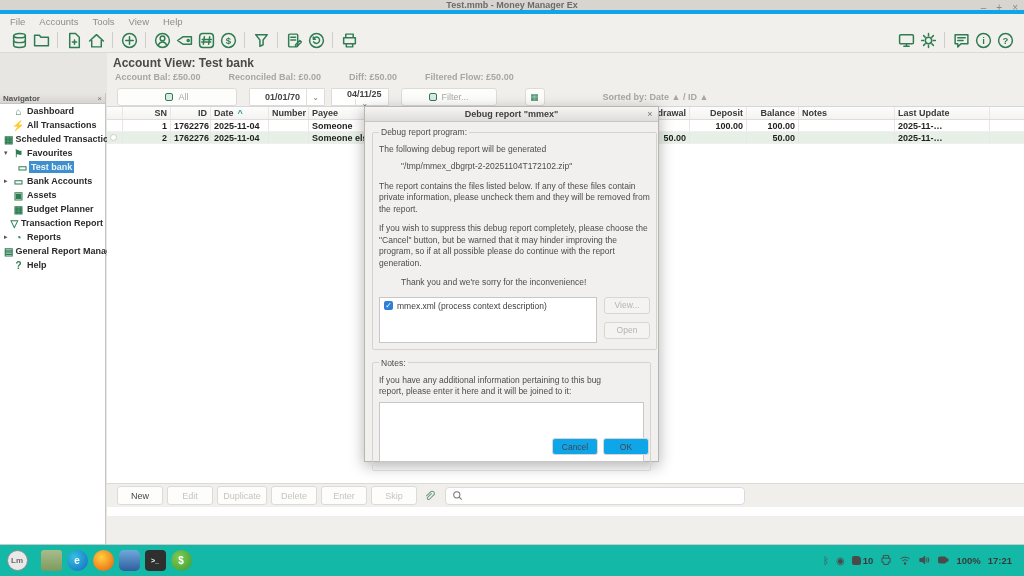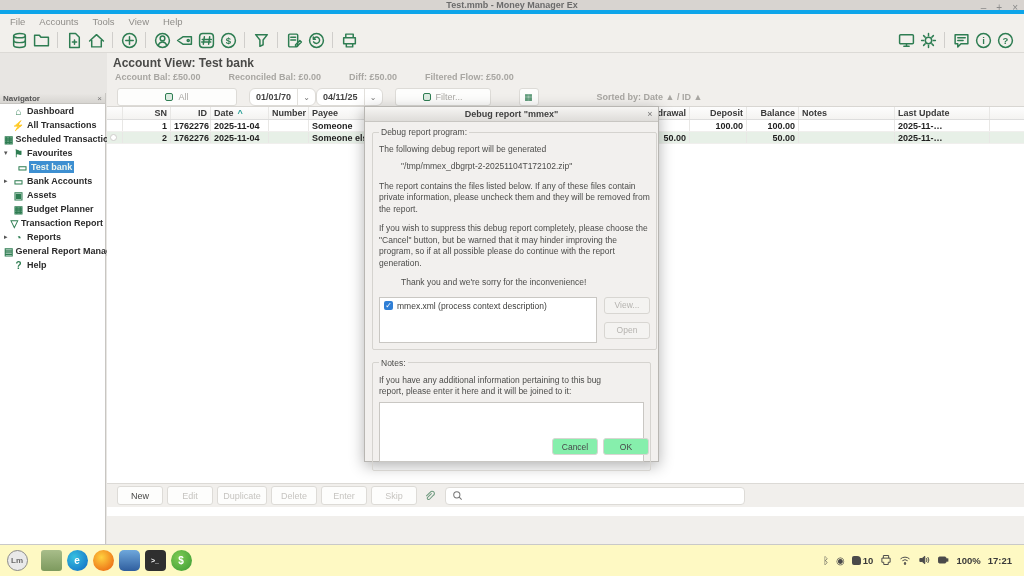--- a/index.html
+++ b/index.html
@@ -32,21 +32,21 @@
   .nav-item.child { padding-left:16px; }
   .nav-item.selected .lbl { background:#3d8fd1; color:#eef6ee; }
 
   
   #content { position:absolute; left:107px; top:53px; width:917px; height:491px; background:#f1efec; }
   #acct-title { position:absolute; left:6px; top:3px; font-size:12px; font-weight:bold; color:#4a4a48; }
   #acct-stats { position:absolute; left:8px; top:19px; display:flex; gap:28px; color:#a8a6a2; font-size:9px; font-weight:bold; }
   #filterbar { position:absolute; left:0px; top:33px; width:917px; height:22px; display:flex; align-items:center; }
   .fbtn { background:#fdfdfc; border:1px solid #dddbd7; border-radius:3px; height:18px; display:flex; align-items:center; justify-content:center; gap:5px; color:#aaa8a4; font-size:9px; }
   .chk { width:8px; height:8px; border:1px solid #2e7d52; border-radius:2px; background:#dcebe1; display:inline-block; }
-  .datebox { background:#fff; border:1px solid #dddbd7; border-radius:6px; height:18px; display:flex; align-items:center; }
+  .datebox { background:#fff; border:1px solid #dddbd7; border-radius:1px; height:18px; display:flex; align-items:center;padding-left:9px; }
   .datebox .dval { padding:0 6px; font-size:9px; font-weight:bold; color:#444; }
   .datebox .darr { width:18px; height:100%; border-left:1px solid #e2e0dc; display:flex; align-items:center; justify-content:center; color:#777; font-size:8px; }
   #sorted { color:#a8a6a2; font-size:9px; font-weight:bold; }
 
   
   #grid { position:absolute; left:0; top:53px; width:917px; height:410px; background:#fff; border-top:1px solid #d8d6d2; }
   .trow { display:flex; width:100%; }
   .trow.hdr { height:13px; background:linear-gradient(#fdfdfd,#f4f3f1); border-bottom:1px solid #ddd; }
   .trow.r { height:12px; border-bottom:1px solid #f0efed; }
   .trow.r.sel { background:#e7f0e7; }
@@ -79,26 +79,26 @@
   legend { font-size:8.5px; color:#4c4c4a; padding:0 2px; }
   .dtext { font-size:8.5px; color:#4c4c4a; line-height:1.35; margin-top:4px; }
   .dpath { margin:6px 0 2px 22px; }
   .dthanks { margin:8px 0 2px 22px; }
   #filerow { display:flex; margin-top:8px; gap:7px; }
   #filelist { width:218px; height:46px; background:#fff; border:1px solid #c9c7c3; padding:3px 4px; }
   .fitem { display:flex; align-items:center; gap:4px; font-size:8.5px; color:#3d3d3b; }
   .bluechk { width:9px; height:9px; background:#2f7fd6; border-radius:2px; color:#fff; font-size:8px; line-height:9px; text-align:center; }
   #filebtns { display:flex; flex-direction:column; gap:8px; }
   .dbtn { width:46px; height:17px; background:#f4f3f1; border:1px solid #d8d6d2; border-radius:3px; font-size:8.5px; color:#b5b3af; display:flex; align-items:center; justify-content:center; }
-  .dbtn.en { color:#47474a; background:#86efac;margin-top:32px; }
+  .dbtn.en { color:#47474a; background:#0ea5e9;margin-top:32px; }
   #notes-ta { width:100%; height:60px; background:#fff; border:1px solid #c9c7c3; margin-top:4px; resize:none; }
   #dlg-actions { position:absolute; bottom:6px; right:9px; display:flex; gap:5px; }
 
   
-  #taskbar { position:absolute; left:0; top:544px; width:1024px; height:32px; background:#fef9c3; border-top:1px solid #c9c9c9; display:flex; align-items:center; padding:0 4px; }
+  #taskbar { position:absolute; left:0; top:544px; width:1024px; height:32px; background:#14b8a6; border-top:1px solid #c9c9c9; display:flex; align-items:center; padding:0 4px; }
   .tbapp { width:26px; height:26px; display:flex; align-items:center; justify-content:center; }
   .appglyph { width:21px; height:21px; border-radius:4px; display:flex; align-items:center; justify-content:center; color:#fff; font-size:10px; font-weight:bold; }
   .circle { border-radius:50%; }
   #tray { margin-left:auto; display:flex; align-items:center; gap:7px; padding-right:8px; color:#3c3c3c; }
   #tray svg { width:12px; height:12px; stroke:#4a4a4a; fill:none; stroke-width:1.3; }
   .trayglyph { font-size:10px; color:#4a4a4a; }
   #tray .ttime, #tray .tbat { font-size:9.5px; font-weight:bold; color:#3a3a3a; }
   #tb-edge-bg { background:radial-gradient(circle at 35% 35%, #35c1e0, #1268c3); }
   #tb-ff-bg { background:radial-gradient(circle at 40% 35%, #ffd13f, #e8590c); }
 </style>
@@ -318,21 +318,21 @@
 
   <div id="filterbar">
     <div class="fbtn" style="width:120px; margin-left:10px;">
       <span class="chk"></span>
       <span>All</span>
     </div>
     <div class="datebox" style="margin-left:12px;">
       <span class="dval">01/01/70</span>
       <span class="darr">⌄</span>
     </div>
-    <div class="datebox" style="">
+    <div class="datebox" style="margin-left:6px;flex-direction:column;">
       <span class="dval">04/11/25</span>
       <span class="darr">⌄</span>
     </div>
     <div class="fbtn" style="width:96px; margin-left:12px;">
       <span class="chk"></span>
       <span>Filter...</span>
     </div>
     <div class="fbtn" style="width:20px; margin-left:28px; color:#2e7d52;">
       <span>▦</span>
     </div>

